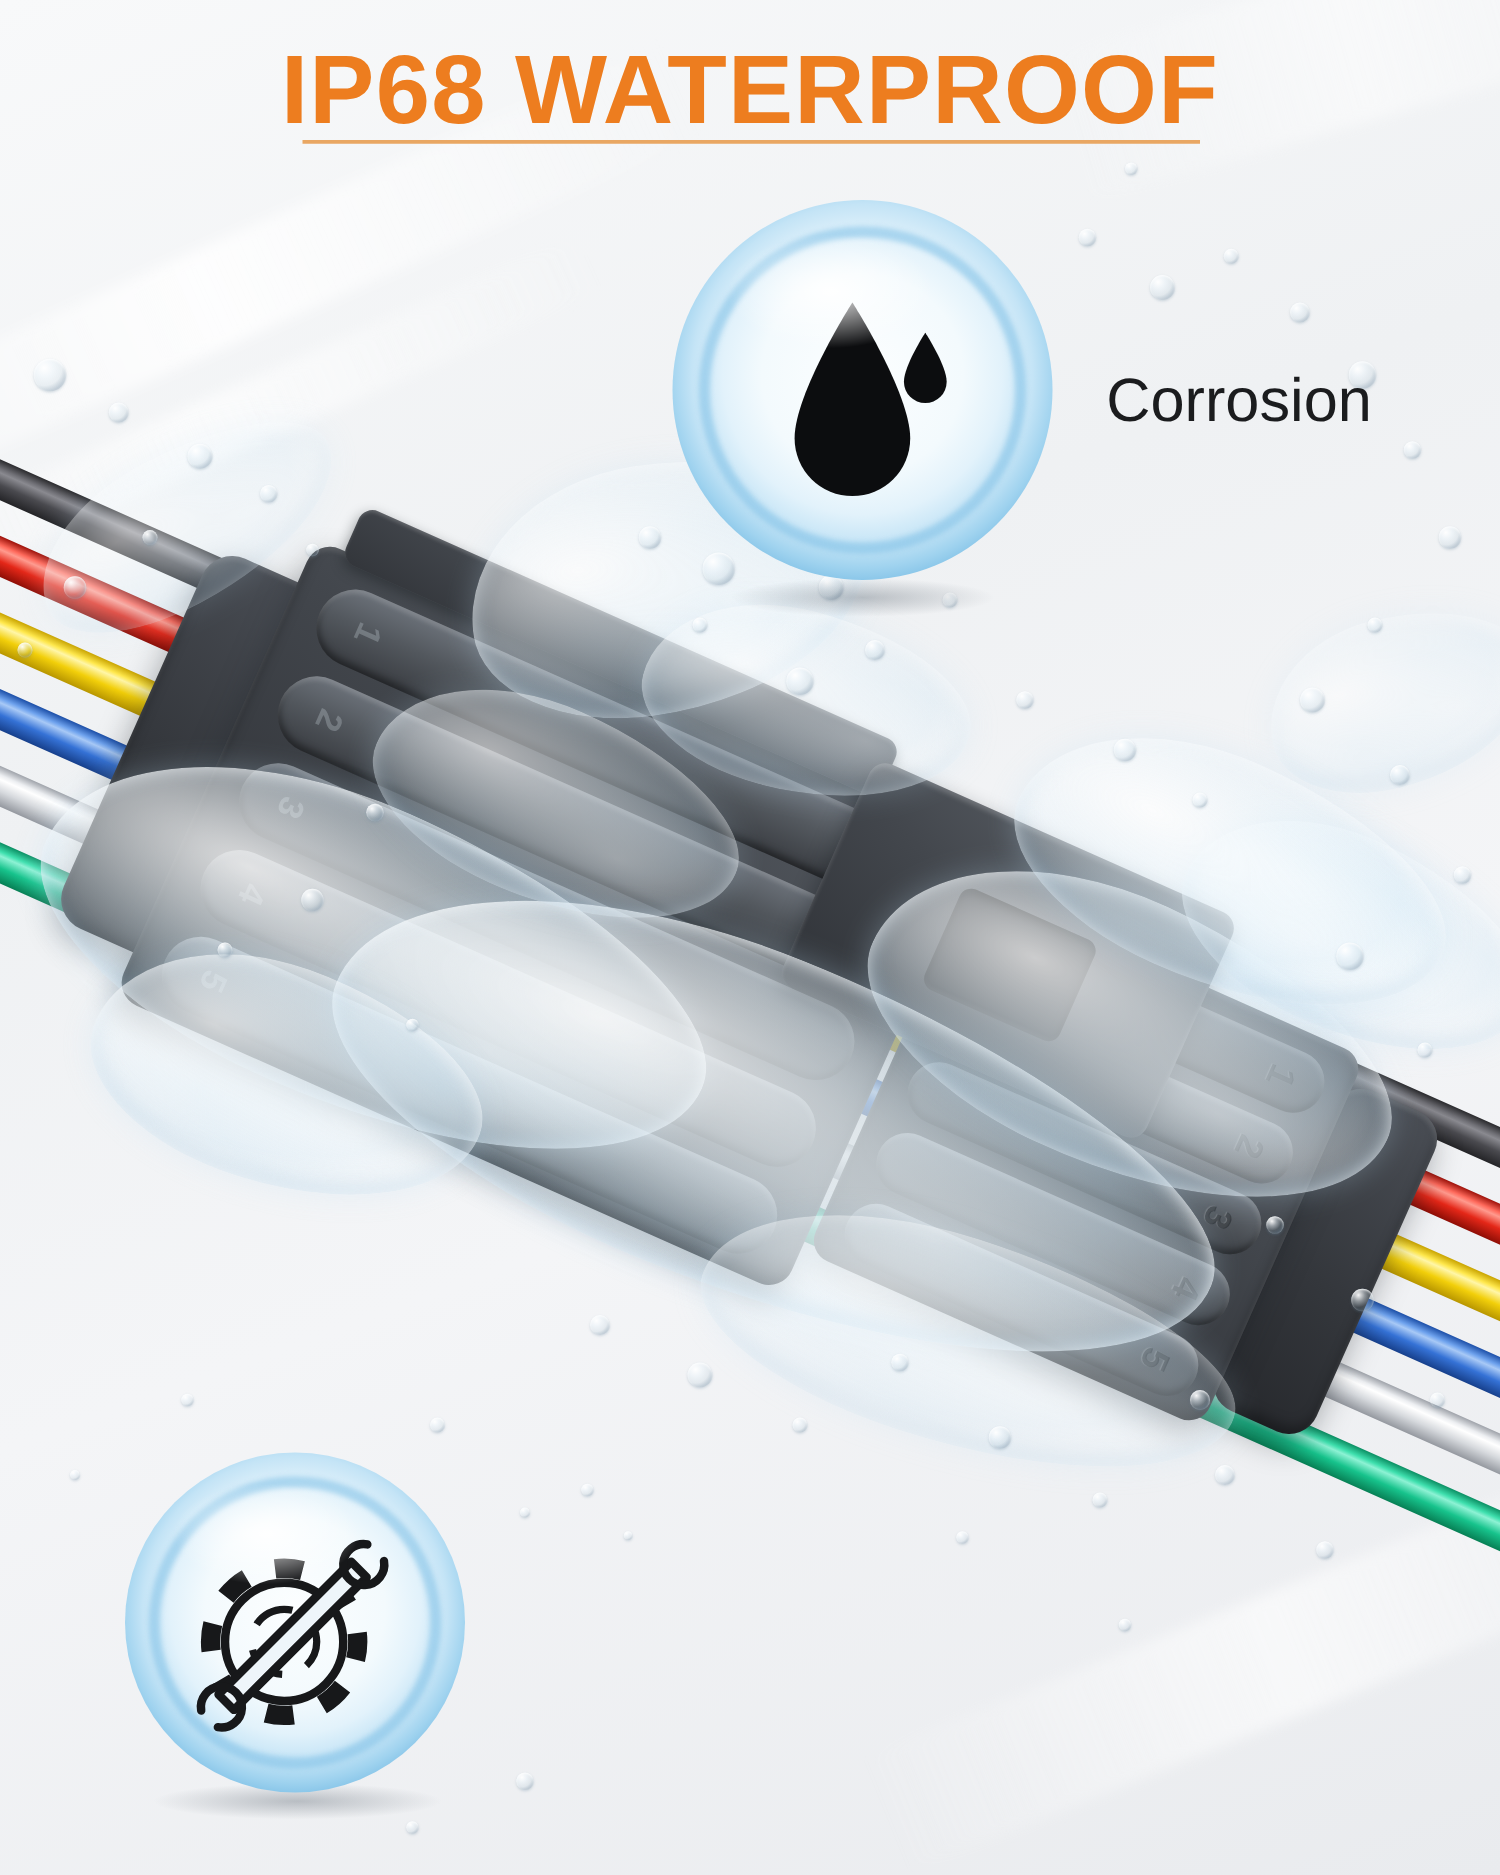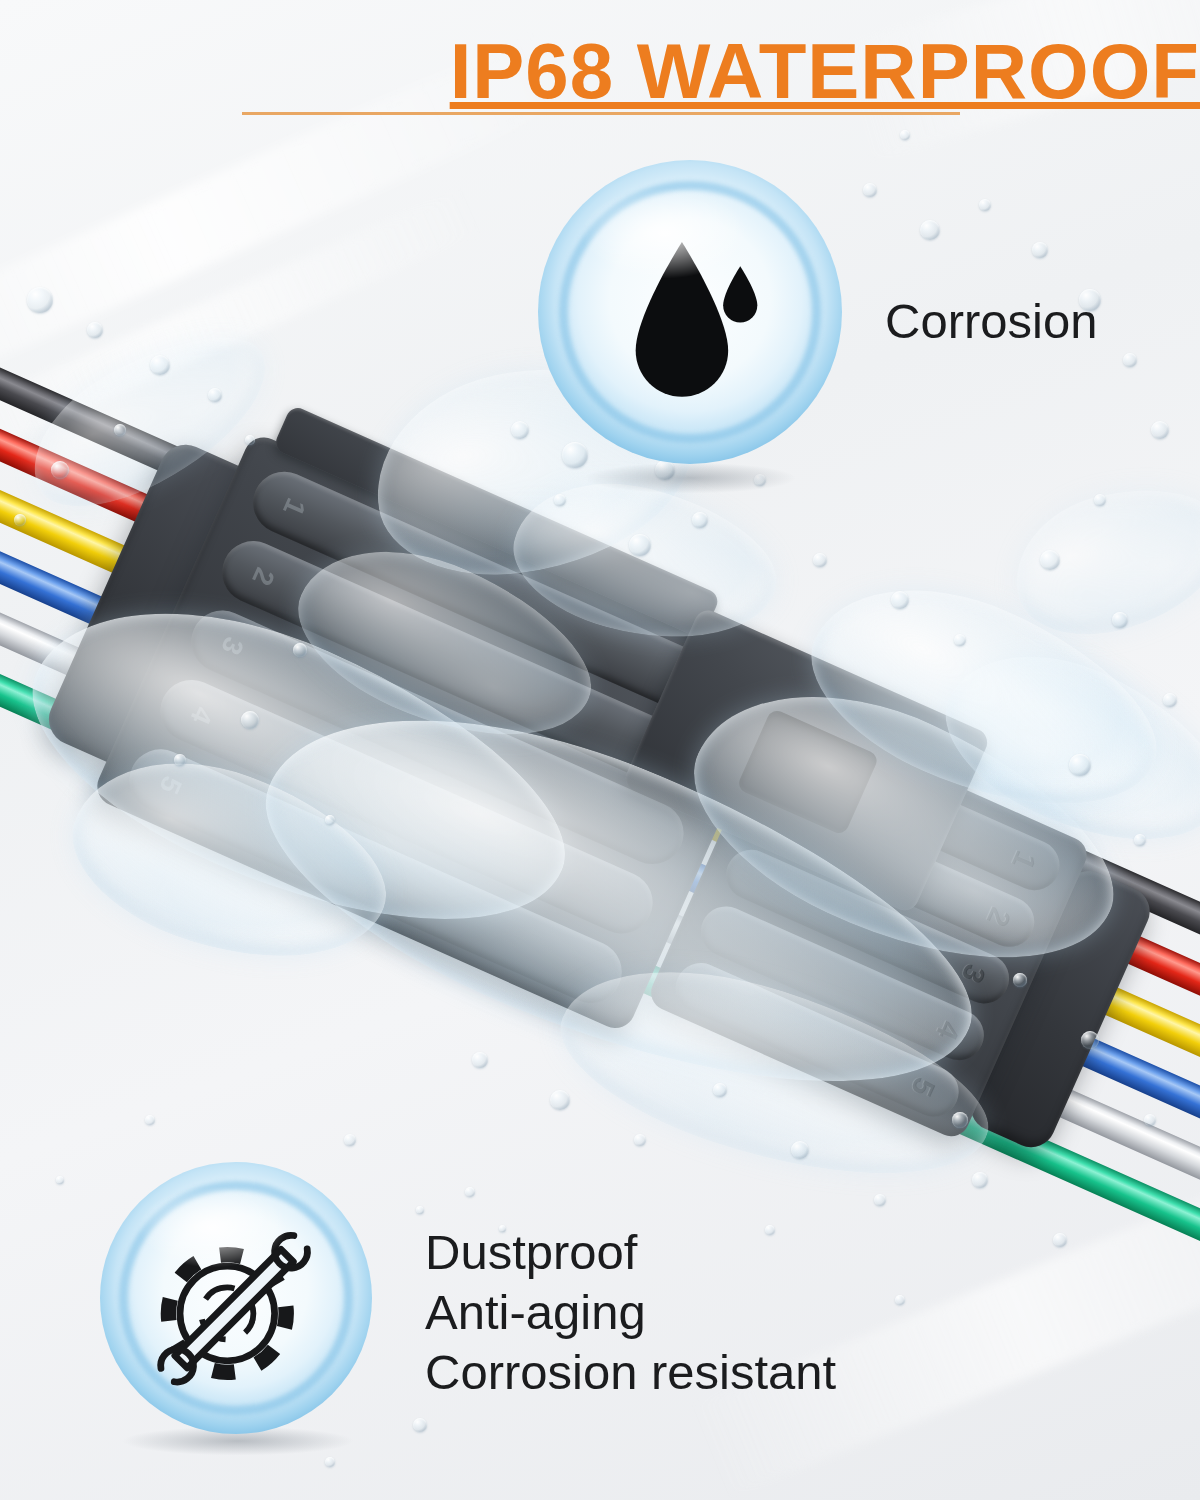--- a/index.html
+++ b/index.html
@@ -9,22 +9,22 @@
     font-family:"Liberation Sans","DejaVu Sans",sans-serif;
   }
   
   .streak{position:absolute;background:linear-gradient(90deg,rgba(255,255,255,0) 0%,rgba(255,255,255,0.85) 45%,rgba(255,255,255,0) 100%);filter:blur(5px);z-index:1;}
   #streak1{left:-180px;top:185px;width:760px;height:80px;transform:rotate(-24deg);}
   #streak2{left:-120px;top:310px;width:620px;height:50px;transform:rotate(-24deg);opacity:.8;}
   #streak3{left:680px;top:1260px;width:760px;height:100px;transform:rotate(-22deg);opacity:.7;}
   #streak4{left:840px;top:-30px;width:540px;height:120px;transform:rotate(-16deg);opacity:.55;}
   
   .title{
-    position:absolute;left:0;right:0;top:26px;text-align:right;z-index:9;
-    font-size:78px;font-weight:bold;letter-spacing:1px;color:#ED7D1F;margin:0;text-decoration:underline;
+    position:absolute;left:0;right:0;top:26px;text-align:center;z-index:9;
+    font-size:78px;font-weight:bold;letter-spacing:1px;color:#ED7D1F;margin:0;
   }
   .title-underline{position:absolute;left:242px;top:112px;width:718px;height:3px;background:#E9A763;z-index:9;}
   
   .water-ring{
     position:absolute;border-radius:50%;z-index:8;
     background:
       radial-gradient(circle at 50% 46%,
         #fcfeff 0%, #f3fafd 36%, #e2f2fb 50%, #c4e4f6 61%,
         #a0d3ef 69%, #7fc0e6 76%, rgba(134,198,234,0.5) 83%,
         rgba(160,212,240,0.18) 89%, rgba(255,255,255,0) 94%);
@@ -251,19 +251,14 @@
   <div class="water-ring" id="circle-dur">
     <svg id="gear-icon" viewBox="0 0 190 230" xmlns="http://www.w3.org/2000/svg">
       <circle cx="86" cy="130" r="61" fill="none" stroke="#17181a" stroke-width="16" stroke-dasharray="23 24.9" stroke-dashoffset="8"></circle>
       <circle cx="86" cy="130" r="49" fill="none" stroke="#17181a" stroke-width="7"></circle>
       <circle cx="86" cy="130" r="27" fill="none" stroke="#17181a" stroke-width="6" stroke-dasharray="34 22" stroke-dashoffset="12"></circle>
       <path d="M44.4,186.4 L154.4,76.4 L141.6,63.6 L31.6,173.6 Z" fill="#eef5fa" stroke="#17181a" stroke-width="7" stroke-linejoin="round"></path>
       <path d="M168.74,63.05 A17,17 0 1 1 154.95,49.26" fill="none" stroke="#17181a" stroke-width="7" stroke-linecap="round"></path>
       <path d="M17.26,186.95 A17,17 0 1 1 31.05,200.74" fill="none" stroke="#17181a" stroke-width="7" stroke-linecap="round"></path>
     </svg>
   </div>
-  <div id="label-durability">
-    <div>Dustproof</div>
-    <div>Anti-aging</div>
-    <div>Corrosion resistant</div>
-  </div>
 
 </div>
 
 </body></html>

